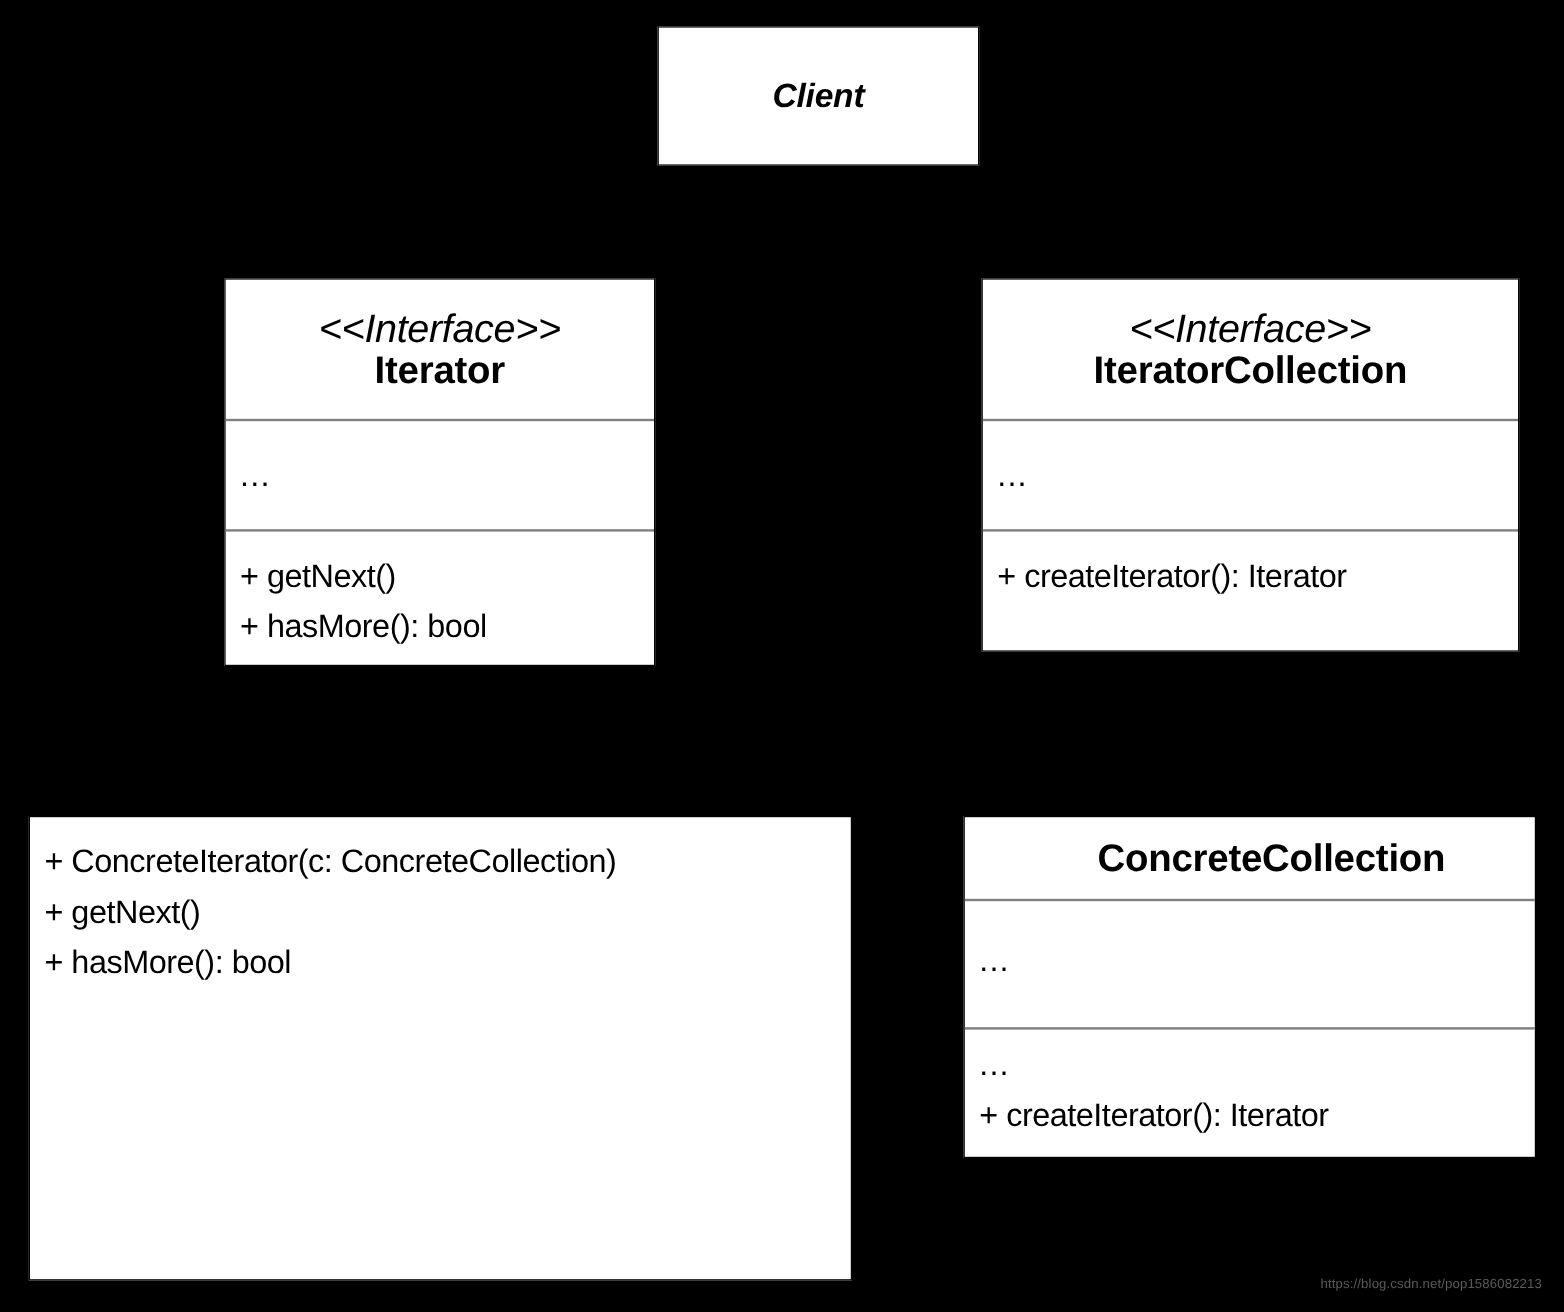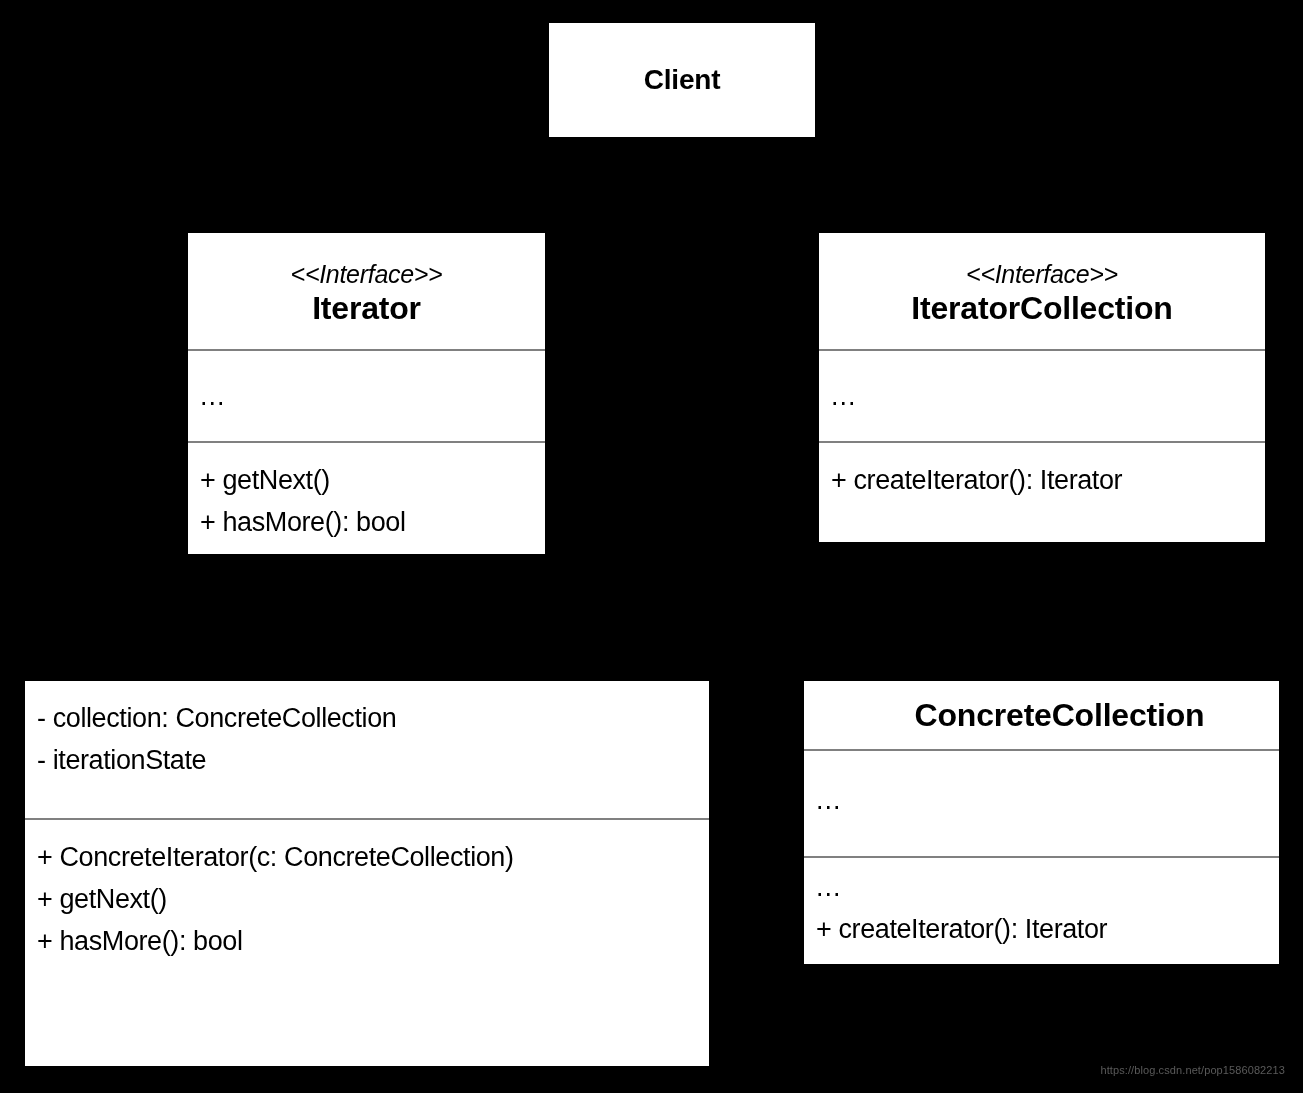--- a/index.html
+++ b/index.html
@@ -40,21 +40,21 @@
   }
   .head {
     text-align: center;
     display: flex;
     flex-direction: column;
     justify-content: center;
     align-items: center;
   }
   .stereotype {
     font-style: italic;
-    font-size: 25px;
+    font-size: 33px;
     line-height: 34px;
     font-weight: normal;
     letter-spacing: -0.3px;
   }
   .classname {
     font-weight: bold;
     font-size: 32px;
     line-height: 34px;
     letter-spacing: -0.2px;
   }
@@ -62,21 +62,21 @@
     padding: 16px 10px 10px 12px;
     font-size: 27px;
     line-height: 42px;
     letter-spacing: -0.4px;
   }
   .member-line {
     white-space: nowrap;
   }
   
   #box-client {
-    left: 548px; top: 22px; width: 268px; height: 116px;
+    left: 548px; top: 22px; width: 268px; height: 116px; font-style: italic;
   }
   #box-client .head { height: 100%; }
   #box-client .classname { font-size: 28px; }
 
   #box-iterator {
     left: 187px; top: 232px; width: 359px; height: 323px;
   }
   #box-iterator .head { height: 116px; }
   #box-iterator .sec-attrs { height: 92px; }
   #box-iterator .sec-attrs .members { padding-top: 24px; }
@@ -159,26 +159,20 @@
       </div>
     </div>
     <div class="compartment sec-ops">
       <div class="members">
         <div class="member-line">+ createIterator(): Iterator</div>
       </div>
     </div>
   </div>
 
   <div class="uml-box" id="box-concreteiterator">
-    <div class="compartment sec-attrs">
-      <div class="members">
-        <div class="member-line">- collection: ConcreteCollection</div>
-        <div class="member-line">- iterationState</div>
-      </div>
-    </div>
     <div class="compartment sec-ops">
       <div class="members">
         <div class="member-line">+ ConcreteIterator(c: ConcreteCollection)</div>
         <div class="member-line">+ getNext()</div>
         <div class="member-line">+ hasMore(): bool</div>
       </div>
     </div>
   </div>
 
   <div class="uml-box" id="box-concretecollection">

